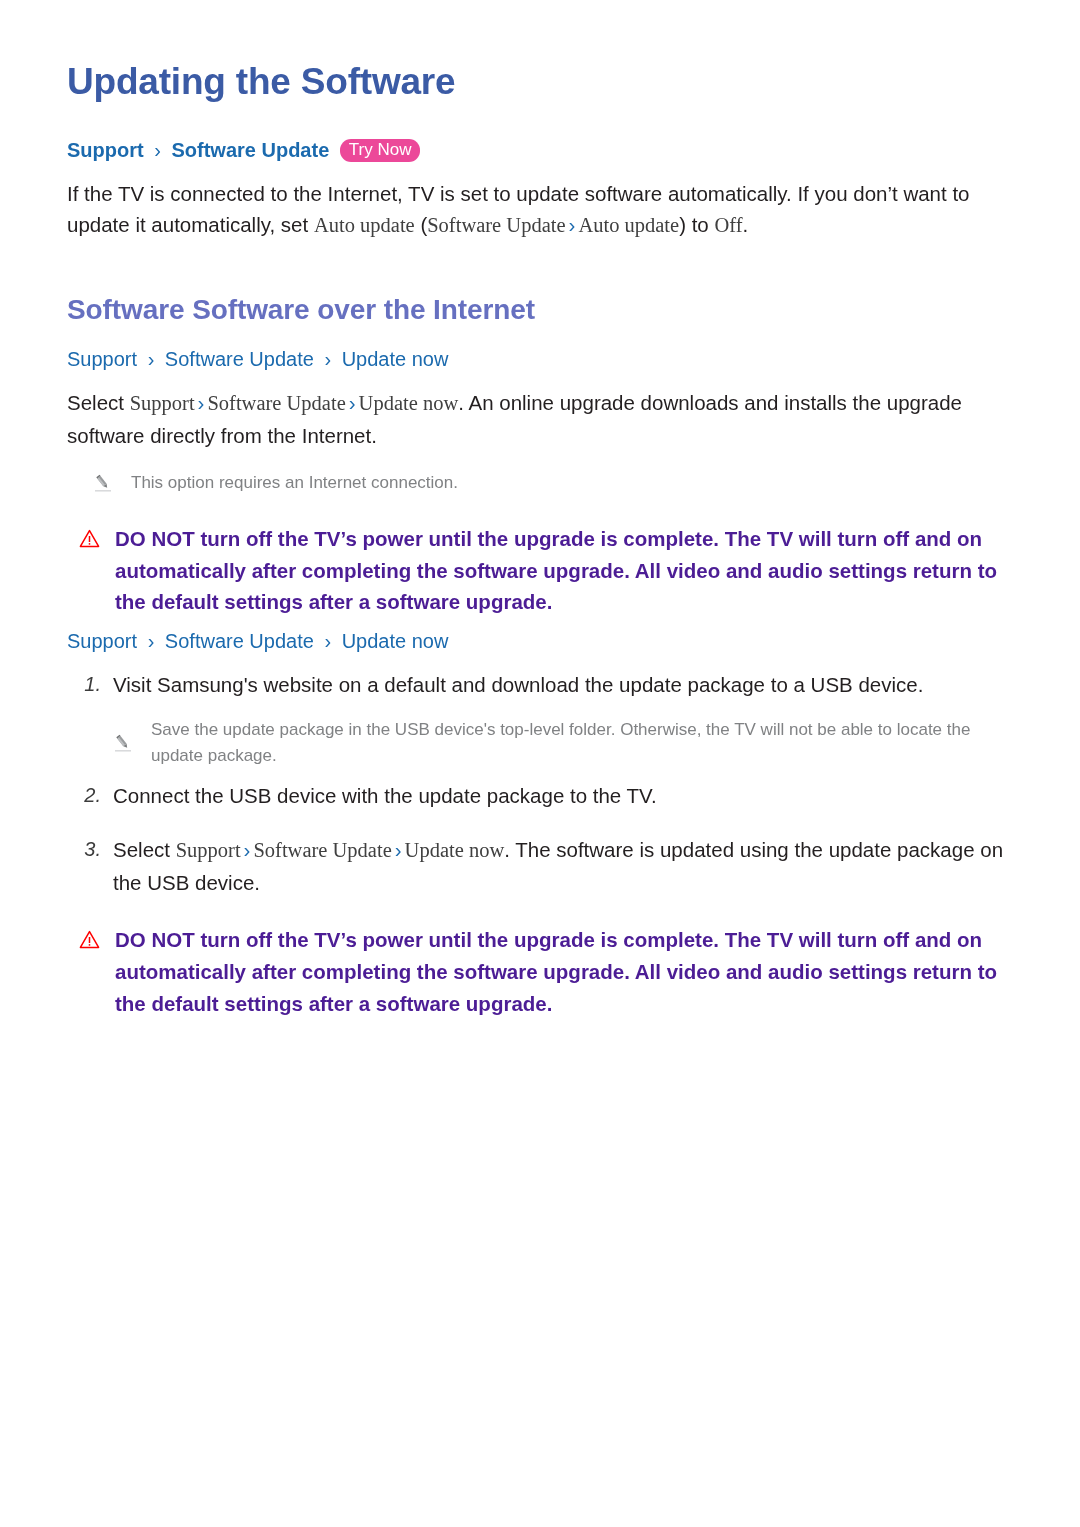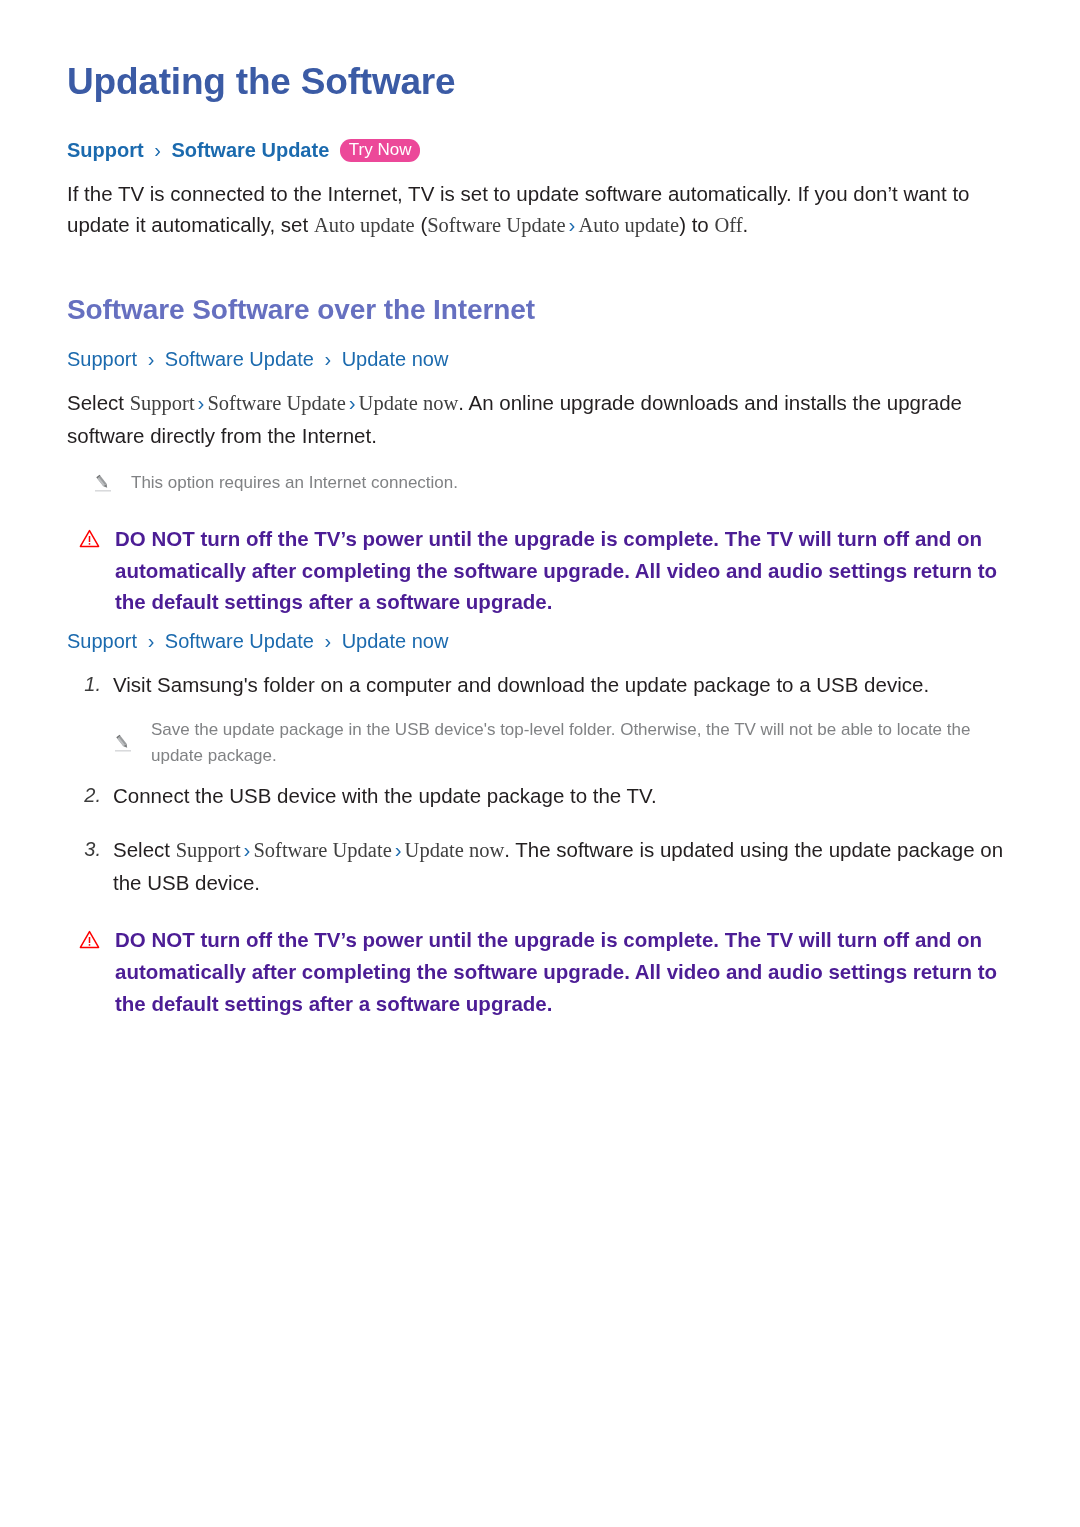--- a/index.html
+++ b/index.html
@@ -215,21 +215,21 @@
     <span class="sep">›</span>
     <span class="crumb">Software Update</span>
     <span class="sep">›</span>
     <span class="crumb">Update now</span>
   </div>
 
   <div class="steps">
 
     <div class="step">
       <span class="step-num">1.</span>
-      <span class="step-text">Visit Samsung's folder on a computer and download the update package to a USB device.</span>
+      <span class="step-text">Visit Samsung's website on a default and download the update package to a USB device.</span>
     </div>
 
     <div class="step-note-wrap">
       <div class="note">
         <span class="note-icon">
           <svg width="20" height="20" viewBox="0 0 20 20" aria-hidden="true">
             <g transform="rotate(-38 10 10)">
               <rect x="8.2" y="2.6" width="4.2" height="10.2" fill="#9a9c9e"></rect>
               <rect x="8.2" y="2.6" width="2.1" height="10.2" fill="#bdbfc1"></rect>
               <polygon points="8.2,12.8 12.4,12.8 10.3,16.4" fill="#7e8082"></polygon>

